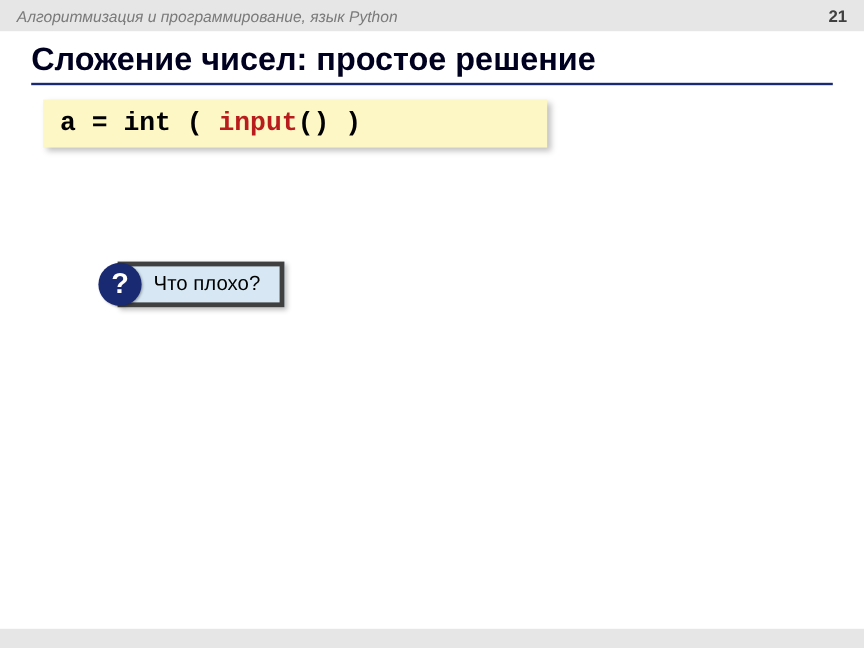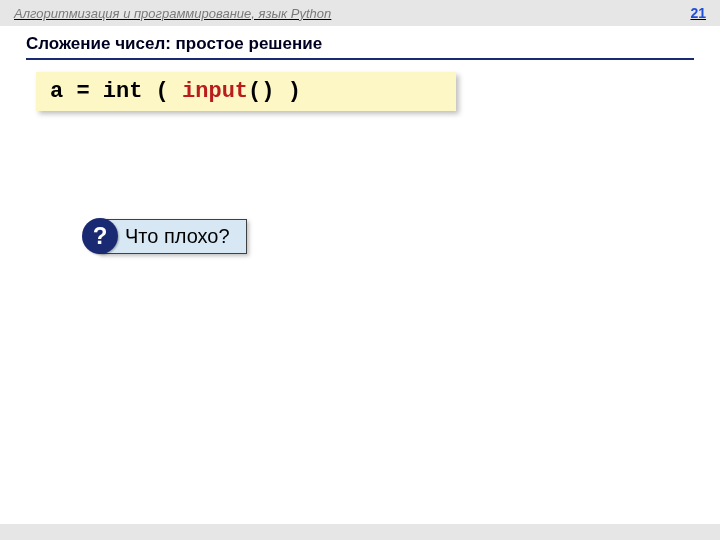--- a/index.html
+++ b/index.html
@@ -10,39 +10,38 @@
     position: relative;
   }
   .header {
     width: 100%;
     height: 26px;
     background: #e6e6e6;
     display: flex;
     align-items: center;
     justify-content: space-between;
     padding: 0 14px 0 14px;
-    text-decoration: underline;
   }
   .header-left {
     color: #7a7a7a;
     font-style: italic;
     font-size: 13px;
   }
   .header-right {
-    color: #1d4ed8;
+    color: #404040;
     font-weight: bold;
     font-size: 14px;
   }
   .title-wrap {
     padding: 8px 26px 0 26px;
   }
   .title {
     color: #000020;
     font-weight: bold;
-    font-size: 17px;
+    font-size: 27px;
     line-height: 1.15;
   }
   .title-underline {
     margin-top: 4px;
     height: 2px;
     background: #1a2a72;
     width: 100%;
   }
   .code-block {
     margin: 12px 0 0 36px;
@@ -61,24 +60,24 @@
   .kw-print { color: #0c7a12; }
   .callout {
     position: absolute;
     left: 82px;
     top: 218px;
     display: flex;
     align-items: center;
   }
   .callout-box {
     background: #d7e8f4;
-    border: 1px solid #404040;
+    border: 4px solid #404040;
     box-shadow: 2px 2px 4px rgba(0,0,0,0.25);
     padding: 5px 16px 5px 26px;
-    font-size: 20px;
+    font-size: 17px;
     color: #000000;
     margin-left: -20px;
     position: relative;
     z-index: 1;
   }
   .callout-circle {
     width: 36px;
     height: 36px;
     border-radius: 50%;
     background: #1a2a72;

